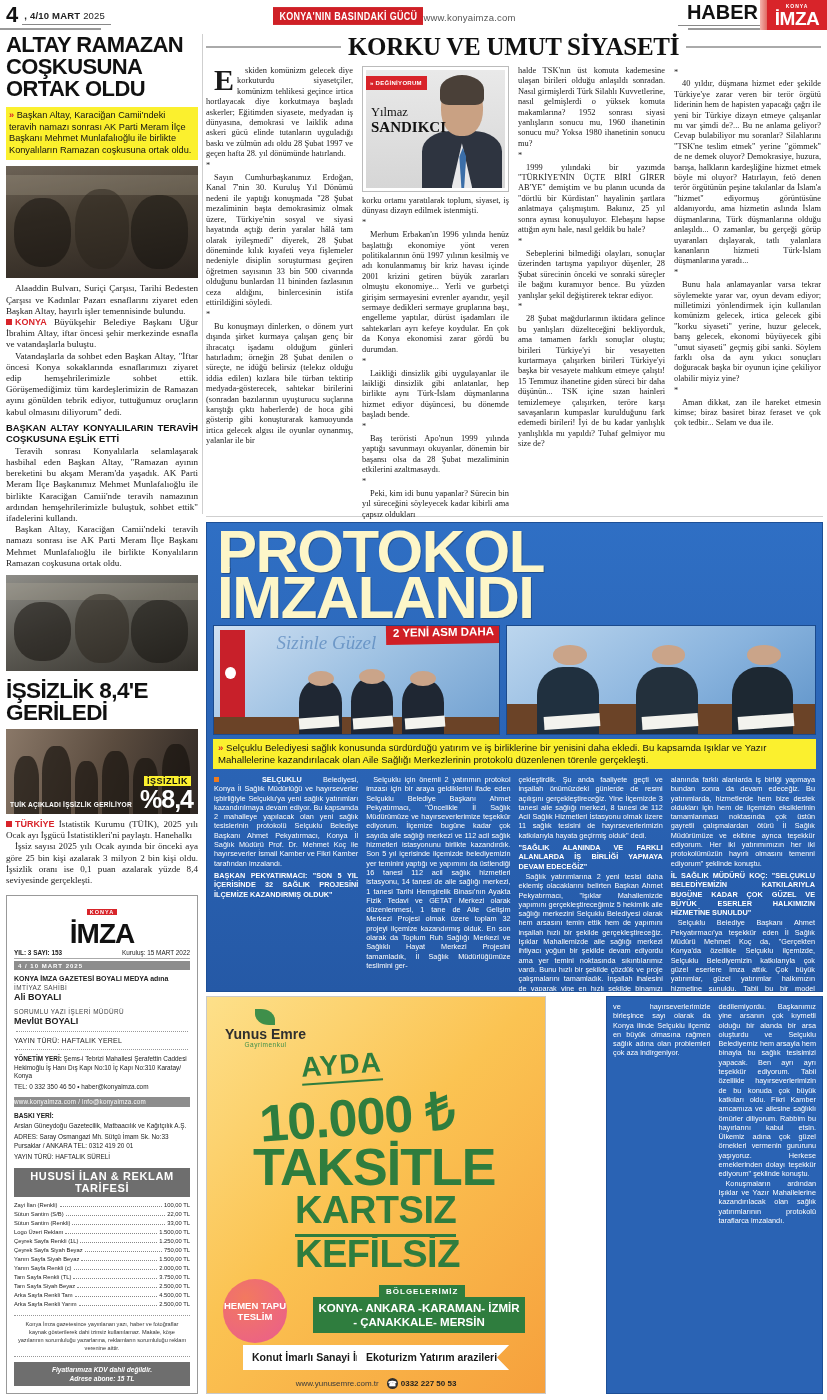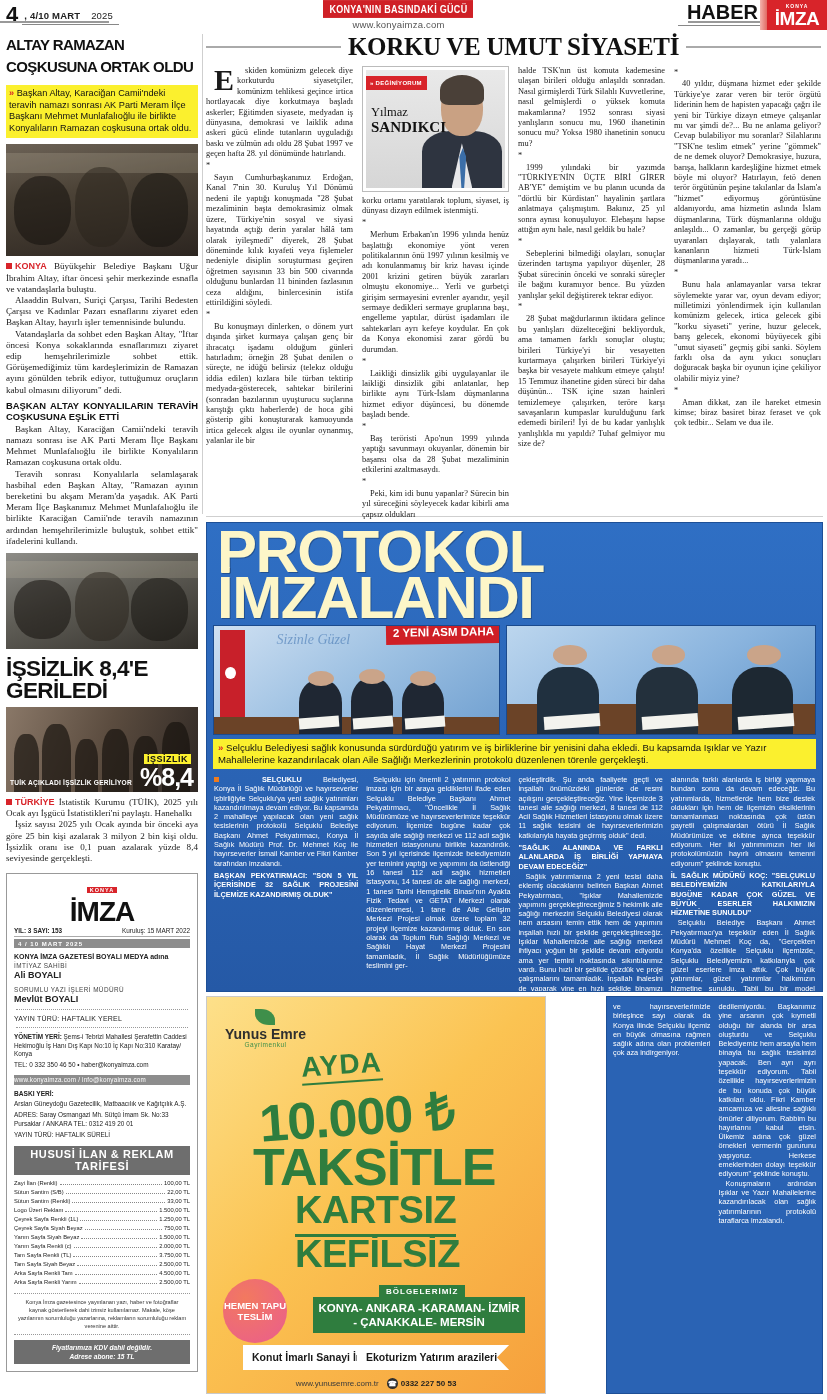--- a/index.html
+++ b/index.html
@@ -18,23 +18,23 @@
   }
   .pagenum {
     font-family:"Liberation Sans", sans-serif; font-weight:bold;
     font-size:22px; line-height:22px; color:#111; padding:0 4px 0 6px;
   }
   .date-line {
     font-family:"Liberation Sans", sans-serif; font-weight:bold;
     font-size:9.5px; color:#222; letter-spacing:.2px;
     border-bottom:1.5px solid #888; padding:0 6px 3px 2px; margin-top:4px;
   }
-  .date-line .yr { font-weight:normal;margin-left:8px; }
+  .date-line .yr { font-weight:normal; }
   .head-center {
-    flex:1; display:flex; flex-direction:column; align-items:center;
+    flex:1; display:flex; flex-direction:row; align-items:flex-start;
     justify-content:center; position:relative; margin-top:2px;
   }
   .slogan {
     font-family:"Liberation Sans", sans-serif; font-weight:bold; font-size:9px;
     color:#fff; background:#cf2026; border:1px solid #cf2026;
     padding:1px 5px; letter-spacing:.3px; transform:scaleY(1.25);
   }
   .weburl {
     font-family:"Liberation Sans", sans-serif; font-size:9.5px; color:#555;
     margin-top:3px; letter-spacing:.2px;
@@ -64,21 +64,21 @@
   }
   .imza-badge::before{
     content:""; position:absolute; left:-7px; top:0; bottom:0; width:7px;
     background:linear-gradient(90deg,#f4b4ae,#e06a63);
   }
 
   
   .left-col { position:absolute; left:6px; top:34px; width:192px; }
   .lheadline {
     font-family:"Liberation Sans", sans-serif; font-weight:bold;
-    font-size:15px; line-height:22px; color:#111; letter-spacing:-.6px;
+    font-size:22px; line-height:22px; color:#111; letter-spacing:-.6px;
     text-transform:uppercase;
   }
   .spot {
     background:#fbf02e; margin-top:7px; padding:3px 4px 4px 3px;
     font-family:"Liberation Sans", sans-serif; font-size:9.2px; line-height:11.6px;
     color:#111;
   }
   .spot .chev { color:#d8242a; font-weight:bold; }
   .photo {
     margin-top:6px; width:100%; height:112px; position:relative; overflow:hidden;
@@ -269,21 +269,21 @@
   .pk-ph.b { width:52%; background:linear-gradient(145deg,#bcd6ee 0%,#8ab4de 55%,#5e93c9 100%); }
   .pk-flag{position:absolute;left:2%;top:4%;width:9%;height:84%;background:#c8202a;}
   .pk-flag::after{content:"";position:absolute;left:20%;top:40%;width:45%;height:14%;
     background:#fff;border-radius:50%;}
   .pk-pers{position:absolute;bottom:0;border-radius:42% 42% 0 0;background:#1f2733;}
   .pk-headd{position:absolute;border-radius:50%;background:#caa489;}
   .pk-papers{position:absolute;bottom:6%;background:#f3f3ee;transform:rotate(-4deg);}
   .pk-desk{position:absolute;left:0;right:0;bottom:0;height:16%;background:#6b4327;}
   .pk-wm{
     position:absolute;left:22%;top:6%;color:#3a6fae;opacity:.55;
-    font-family:"Liberation Serif", serif; font-style:italic; font-size:14px;
+    font-family:"Liberation Serif", serif; font-style:italic; font-size:19px;
   }
   .asm-badge {
     position:absolute; right:-2px; top:-4px; background:#cf1f26; color:#fff;
     font-family:"Liberation Sans", sans-serif; font-weight:bold; font-size:11.5px;
     line-height:12.5px; padding:4px 7px 5px; text-align:center;
     transform:rotate(-1deg); z-index:5;
   }
   .pk-spot {
     background:#fbf02e; margin:4px 6px 0; padding:3px 5px;
     font-family:"Liberation Sans", sans-serif; font-size:9.6px; line-height:12px;
@@ -423,29 +423,29 @@
       <span class="chev">»</span>
       <span>Başkan Altay, Karaciğan Camii'ndeki teravih namazı sonrası AK Parti Meram İlçe Başkanı Mehmet Munlafalıoğlu ile birlikte Konyalıların Ramazan coşkusuna ortak oldu.</span>
     </div>
     <div class="photo">
       <div class="strip"></div>
         <div class="blobA"></div>
         <div class="blobB"></div>
         <div class="blobC"></div>
     </div>
     <div class="body-txt">
+      <p>Alaaddin Bulvarı, Suriçi Çarşısı, Tarihi Bedesten Çarşısı ve Kadınlar Pazarı esnaflarını ziyaret eden Başkan Altay, hayırlı işler temennisinde bulundu.</p>
       <p style="text-indent:0">
         <span class="redsq"></span><span class="kicker-inline">KONYA</span>
         <span>Büyükşehir Belediye Başkanı Uğur İbrahim Altay, iftar öncesi şehir merkezinde esnafla ve vatandaşlarla buluştu.</span>
       </p>
-      <p>Alaaddin Bulvarı, Suriçi Çarşısı, Tarihi Bedesten Çarşısı ve Kadınlar Pazarı esnaflarını ziyaret eden Başkan Altay, hayırlı işler temennisinde bulundu.</p>
       <p>Vatandaşlarla da sohbet eden Başkan Altay, "İftar öncesi Konya sokaklarında esnaflarımızı ziyaret edip hemşehrilerimizle sohbet ettik. Görüşemediğimiz tüm kardeşlerimizin de Ramazan ayını gönülden tebrik ediyor, tuttuğumuz oruçların kabul olmasını diliyorum" dedi.</p>
       <div class="subhead">BAŞKAN ALTAY KONYALILARIN TERAVİH COŞKUSUNA EŞLİK ETTİ</div>
+      <p>Teravih sonrası Konyalılarla selamlaşarak hasbihal eden Başkan Altay, "Ramazan ayının bereketini bu akşam Meram'da yaşadık. AK Parti Meram İlçe Başkanımız Mehmet Munlafalıoğlu ile birlikte Karaciğan Camii'nde teravih namazının ardından hemşehrilerimizle buluştuk, sohbet ettik" ifadelerini kullandı.</p>
       <p>Başkan Altay, Karaciğan Camii'ndeki teravih namazı sonrası ise AK Parti Meram İlçe Başkanı Mehmet Munlafalıoğlu ile birlikte Konyalıların Ramazan coşkusuna ortak oldu.</p>
-      <p>Teravih sonrası Konyalılarla selamlaşarak hasbihal eden Başkan Altay, "Ramazan ayının bereketini bu akşam Meram'da yaşadık. AK Parti Meram İlçe Başkanımız Mehmet Munlafalıoğlu ile birlikte Karaciğan Camii'nde teravih namazının ardından hemşehrilerimizle buluştuk, sohbet ettik" ifadelerini kullandı.</p>
     </div>
     <div class="photo p2">
       <div class="strip"></div>
         <div class="blobA"></div>
         <div class="blobB"></div>
         <div class="blobC"></div>
     </div>
 
     <div class="unemp-head">İŞSİZLİK 8,4'E GERİLEDİ</div>
     <div class="unemp-photo">

